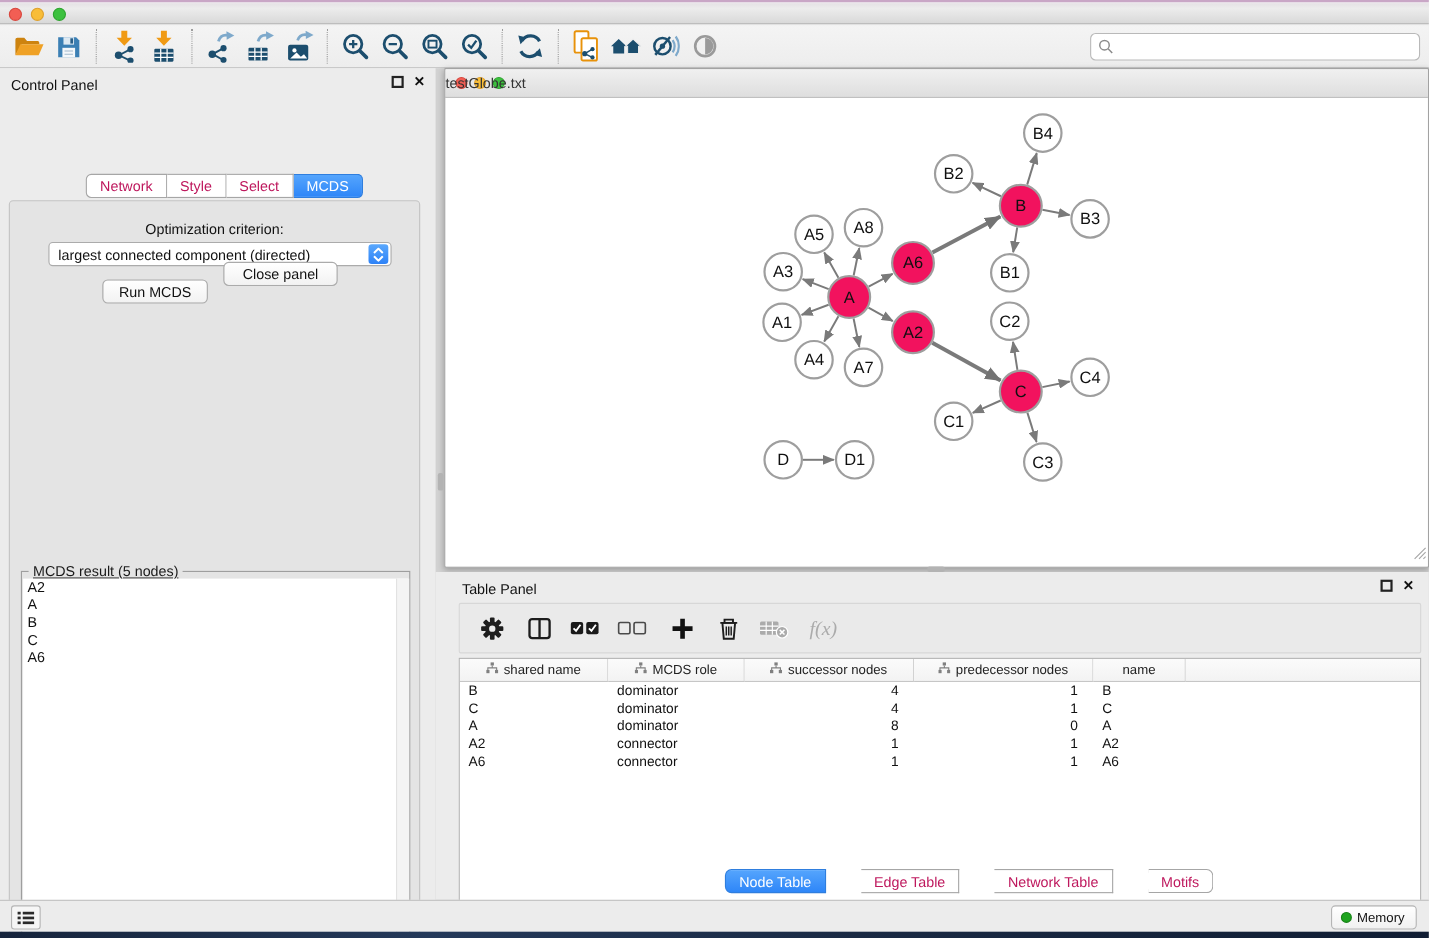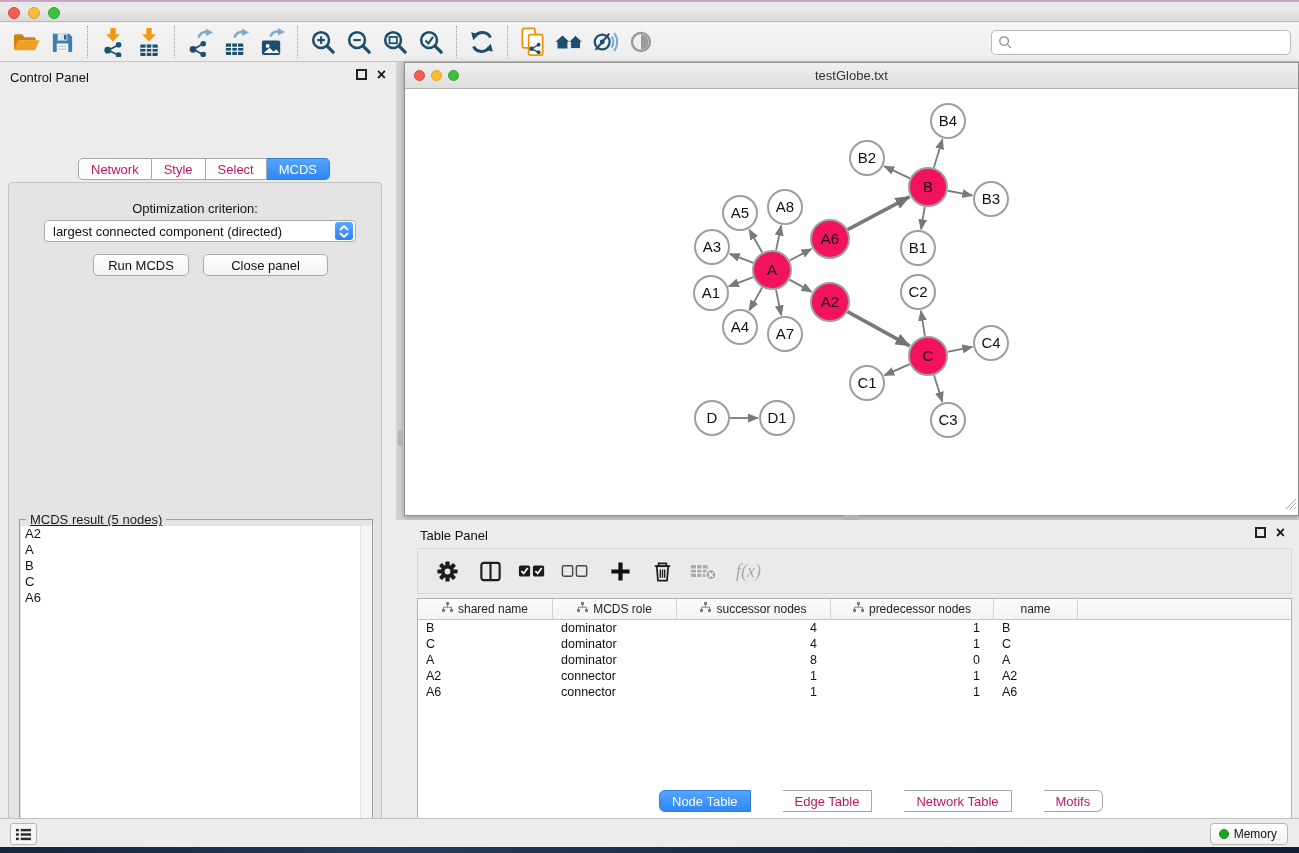--- a/index.html
+++ b/index.html
@@ -63,21 +63,21 @@
   .result-scroll { position:absolute; right:0; top:0; width:12px; bottom:0; background:#f4f4f4; border-left:1px solid #e2e2e2; }
 
   
   .right-bg { position:absolute; left:396px; top:62px; width:903px; height:756px; background:#D2D2D2; }
 
   
   .net-window { position:absolute; left:404px; top:62px; width:895px; height:454px;
     background:#fff; border:1px solid #8f8f8f; box-shadow:0 2px 6px rgba(0,0,0,0.28); }
   .net-titlebar { position:absolute; left:0; top:0; right:0; height:26px;
     background:linear-gradient(#f0f0f0,#dedede); border-bottom:1px solid #b2b2b2; }
-  .net-titlebar .title { position:absolute; left:0; right:0; top:5px; text-align:center; font-size:13px; color:#333; }
+  .net-titlebar .title { position:absolute; left:0; right:0; top:5px; text-align:left; font-size:13px; color:#333; }
   .net-lights { position:absolute; left:9px; top:7px; display:flex; gap:6px; }
   .net-content { position:absolute; left:0; top:26px; right:0; bottom:0; background:#fff; }
   .resize-grip { position:absolute; right:1px; bottom:1px; }
   .thumb-mark { position:absolute; background:#b3b3b3; border-radius:2px; }
 
   
   .table-panel { position:absolute; left:396px; top:520px; width:903px; height:298px; background:#ECECEC; }
   .tp-toolbar { position:absolute; left:21px; top:28px; right:7px; height:46px;
     background:#eaeaea; border:1px solid #d7d7d7; border-radius:2px;
     display:flex; align-items:center; gap:9px; padding-left:8px; }
@@ -296,21 +296,21 @@
         <span class="dd-step">
           <svg width="10" height="6" viewBox="0 0 10 6">
               <polyline points="1,5 5,1 9,5" fill="none" stroke="#fff" stroke-width="1.8"></polyline>
             </svg>
           <svg width="10" height="6" viewBox="0 0 10 6">
               <polyline points="1,1 5,5 9,1" fill="none" stroke="#fff" stroke-width="1.8"></polyline>
             </svg>
         </span>
       </div>
       <div class="btn" style="left:84px; top:71px; width:96px;">Run MCDS</div>
-      <div class="btn" style="left:194px; top:71px; width:125px;">Close panel</div>
+      <div class="btn" style="left:194px; top:55px; width:104px;">Close panel</div>
       <div class="groupbox">
         <span class="legend">MCDS result (5 nodes)</span>
         <div class="result-list" id="result-list">
             <div class="result-item">A2</div>
             <div class="result-item">A</div>
             <div class="result-item">B</div>
             <div class="result-item">C</div>
             <div class="result-item">A6</div>
           </div>
         <div class="result-scroll" style="top:6px;"></div>

